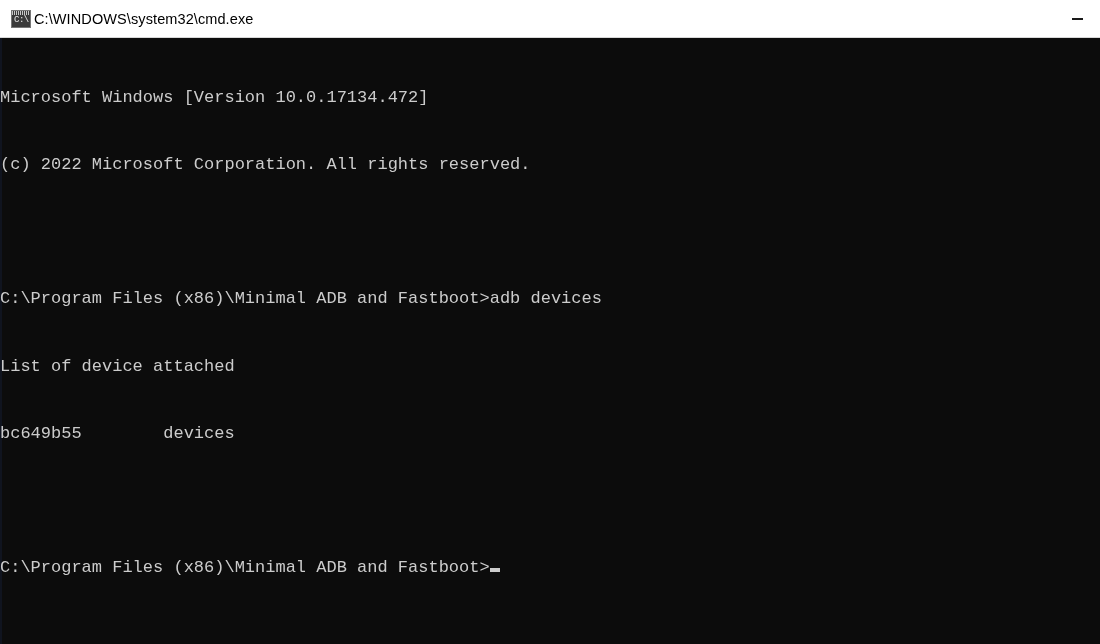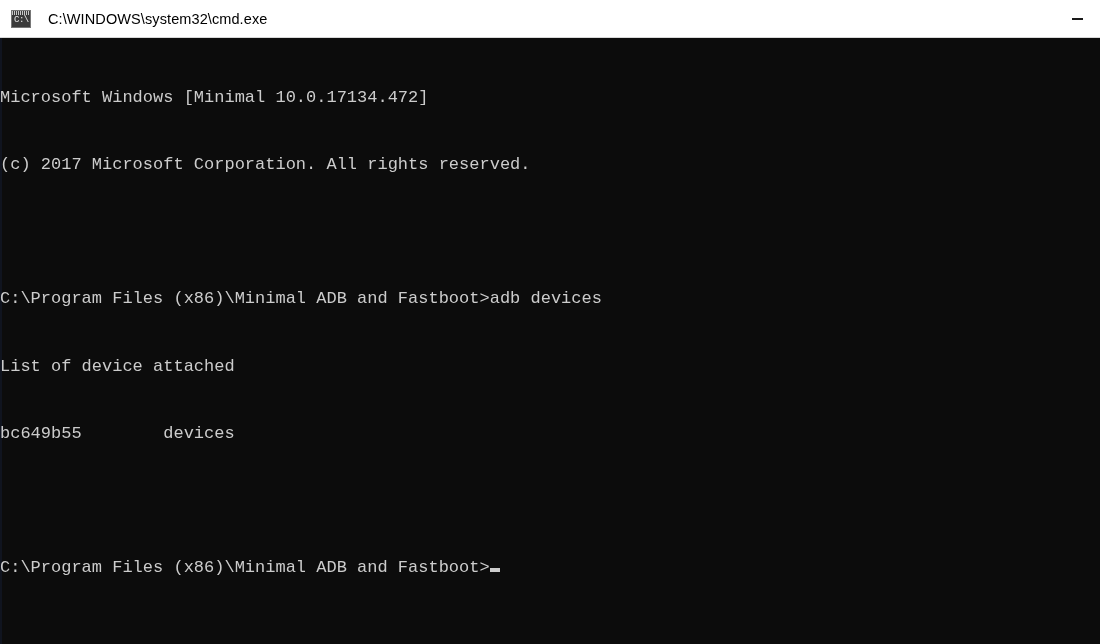--- a/index.html
+++ b/index.html
@@ -73,21 +73,21 @@
     top: 4px;
     font-family: "Liberation Mono", "DejaVu Sans Mono", monospace;
     font-size: 9px;
     line-height: 11px;
     color: #e8e8e8;
     letter-spacing: -0.5px;
     white-space: nowrap;
   }
 
   .title-text {
-    margin-left: 17px;
+    margin-left: 3px;
     font-size: 14.5px;
     color: #000000;
     white-space: nowrap;
     letter-spacing: 0.1px;
     line-height: 18px;
   }
 
   .title-buttons {
     display: flex;
     align-items: stretch;
@@ -174,22 +174,22 @@
     <div class="title-buttons">
       <div class="title-btn">
         <span class="minimize-glyph"></span>
       </div>
     </div>
   </div>
 
   <div class="console">
     <div class="left-edge"></div>
     <div class="screen">
-      <div class="line">Microsoft Windows [Minimal 10.0.17134.472]</div>
-      <div class="line">(c) 2017 Microsoft Corporation. All rights reserved.</div>
+      <div class="line">Microsoft Windows [Version 10.0.17134.472]</div>
+      <div class="line">(c) 2022 Microsoft Corporation. All rights reserved.</div>
       <div class="line"></div>
       <div class="line">C:\Program Files (x86)\Minimal ADB and Fastboot&gt;adb devices</div>
       <div class="line">List of device attached</div>
       <div class="line">bc649b55        devices</div>
       <div class="line"></div>
       <div class="line"><span>C:\Program Files (x86)\Minimal ADB and Fastboot&gt;</span><span class="cursor"></span></div>
     </div>
   </div>
 
 </div>

